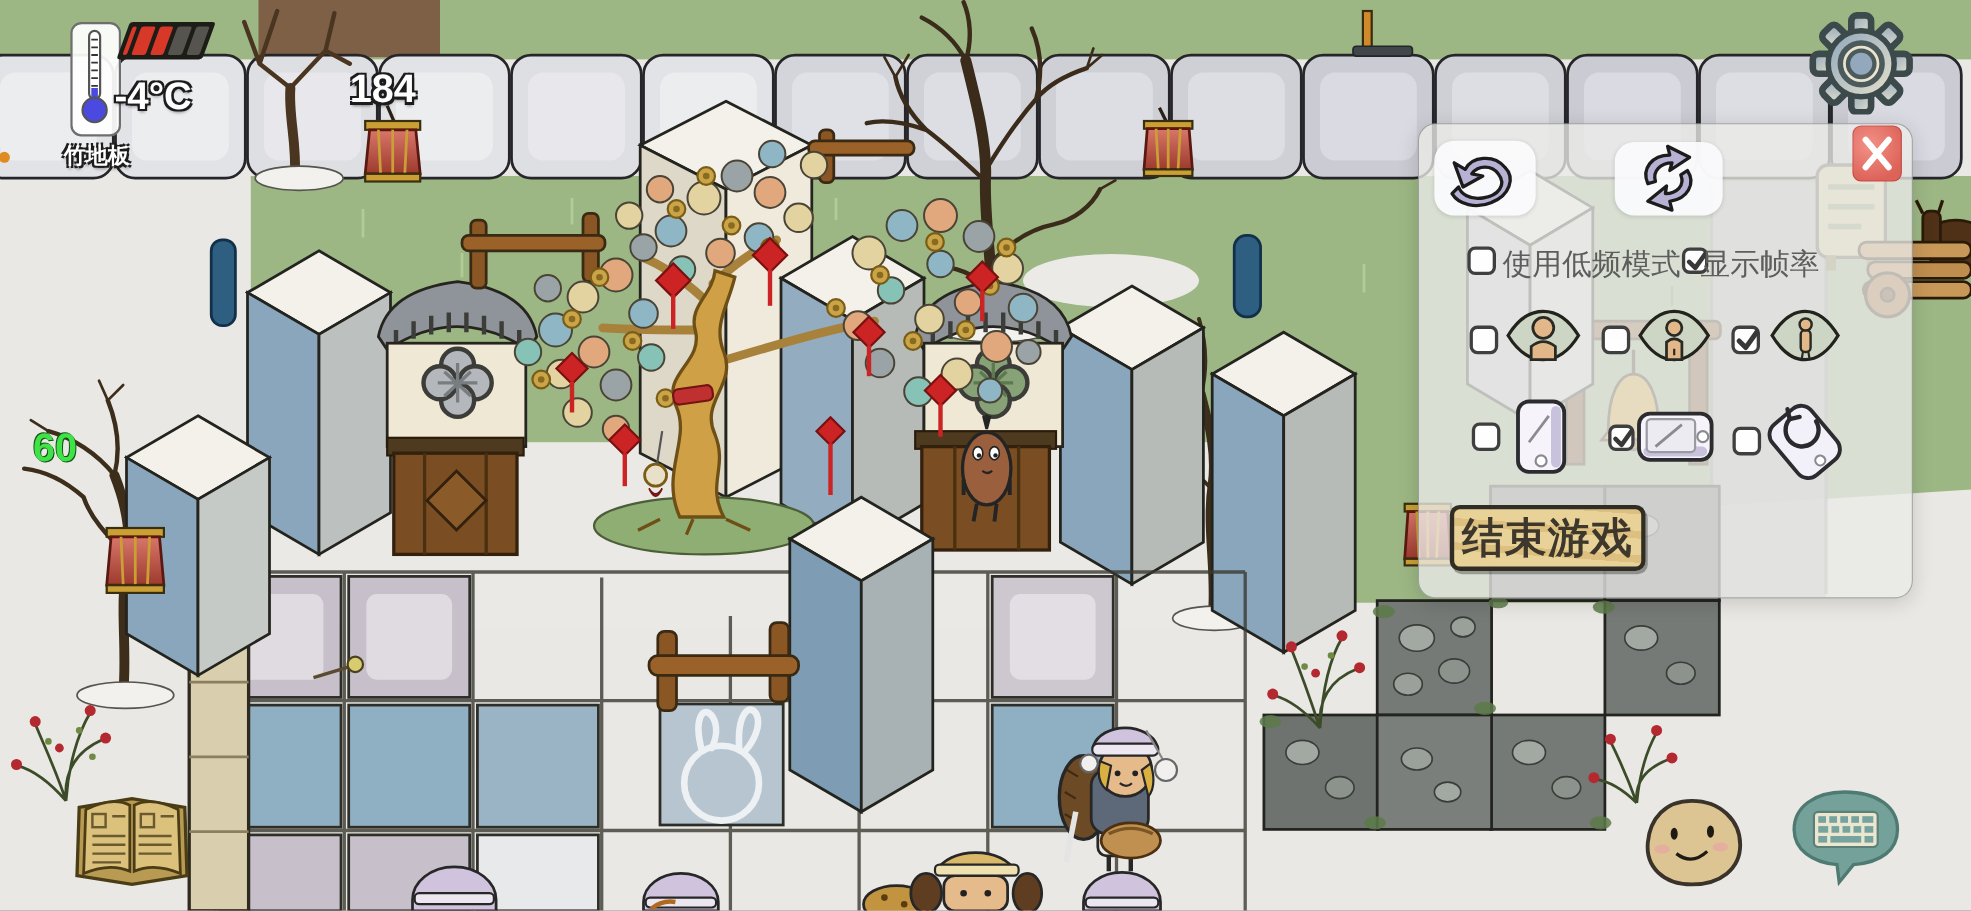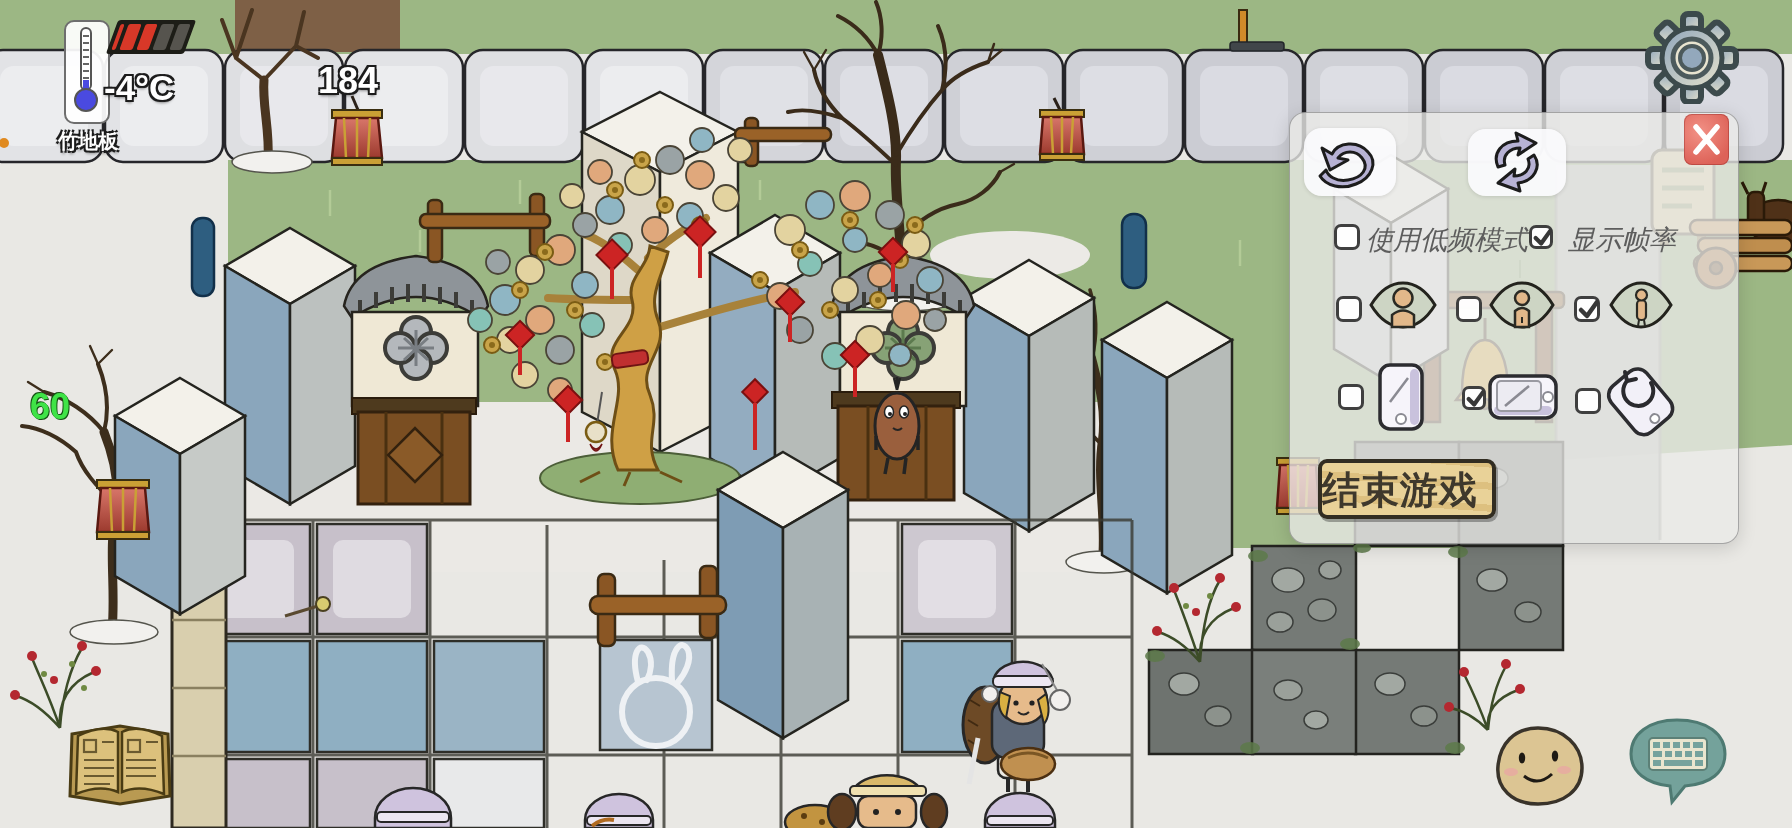--- a/index.html
+++ b/index.html
@@ -31,22 +31,22 @@
   #panel{left:1289px;top:112px;width:448px;height:430px;background:rgba(235,235,232,.78);
     border:1.5px solid rgba(110,110,110,.55);border-radius:16px;box-shadow:0 4px 18px rgba(0,0,0,.15);}
   .panel-btn{position:absolute;background:rgba(251,251,253,.92);border-radius:18px;
     box-shadow:0 1px 4px rgba(0,0,0,.12);cursor:pointer;}
   #btn-undo{left:14px;top:15px;width:92px;height:68px;}
   #btn-redo{left:178px;top:16px;width:98px;height:67px;}
   .cbx{position:absolute;width:26px;height:26px;background:rgba(255,255,255,.96);
     border:3px solid #3f3f3f;border-radius:7px;box-sizing:border-box;cursor:pointer;}
   .cbx svg{visibility:hidden;margin:-2px 0 0 -1px;}
   .cbx.on svg{visibility:visible;}
-  .panel-label{position:absolute;font-size:27px;color:#5d5d5d;white-space:nowrap;font-style:italic;}
-  #end-btn{left:28px;top:346px;width:178px;height:60px;line-height:54px;
+  .panel-label{position:absolute;font-size:27px;color:#5d5d5d;white-space:nowrap;}
+  #end-btn{left:28px;top:346px;width:178px;height:60px;line-height:54px;text-align:center;
     font-size:38px;font-weight:600;color:#3e382c;letter-spacing:1px;
     background:repeating-linear-gradient(4deg,#e9d298 0 15px,#ddc07f 15px 22px);
     border:4px solid #322d22;border-radius:9px;box-sizing:border-box;
     box-shadow:2px 3px 0 rgba(0,0,0,.3);cursor:pointer;}
   #close-btn{left:394px;top:1px;width:45px;height:51px;border-radius:8px;cursor:pointer;
     background:radial-gradient(circle at 35% 35%,#ef8b80 10%,#dd6258 75%);
     box-shadow:inset 0 0 0 1px rgba(120,20,20,.3);}
 </style>
 </head>
 <body>
@@ -731,21 +731,21 @@
           <path d="M5,13 L11,19 L21,5" stroke="#383838" stroke-width="4.5" fill="none" stroke-linecap="round" stroke-linejoin="round"></path>
         </svg>
   </div>
   <div class="panel-label" style="left:76px;top:109px">使用低频模式</div>
 
   <div class="cbx on" style="left:239px;top:112px;width:24px;height:24px">
     <svg width="24" height="24" viewBox="0 0 26 26">
           <path d="M5,13 L11,19 L21,5" stroke="#383838" stroke-width="4.5" fill="none" stroke-linecap="round" stroke-linejoin="round"></path>
         </svg>
   </div>
-  <div class="panel-label" style="left:278px;top:109px">显示帧率</div>
+  <div class="panel-label" style="left:256px;top:109px">显示帧率</div>
 
   <div class="cbx" style="left:46px;top:183px">
     <svg width="26" height="26" viewBox="0 0 26 26">
           <path d="M5,13 L11,19 L21,5" stroke="#383838" stroke-width="4.5" fill="none" stroke-linecap="round" stroke-linejoin="round"></path>
         </svg>
   </div>
   <div class="abs" style="left:78px;top:168px">
     <svg width="70" height="48" viewBox="0 0 70 48">
       <path d="M3,24 C14,6 26,2 35,2 C44,2 56,6 67,24 C56,42 44,46 35,46 C26,46 14,42 3,24 Z" fill="#cdd5c4" stroke="#23231d" stroke-width="3"></path>
       <path d="M24,46 L24,34 Q35,25 46,34 L46,46 Z" fill="#e2b88a" stroke="#2a2a24" stroke-width="2.5"></path>

